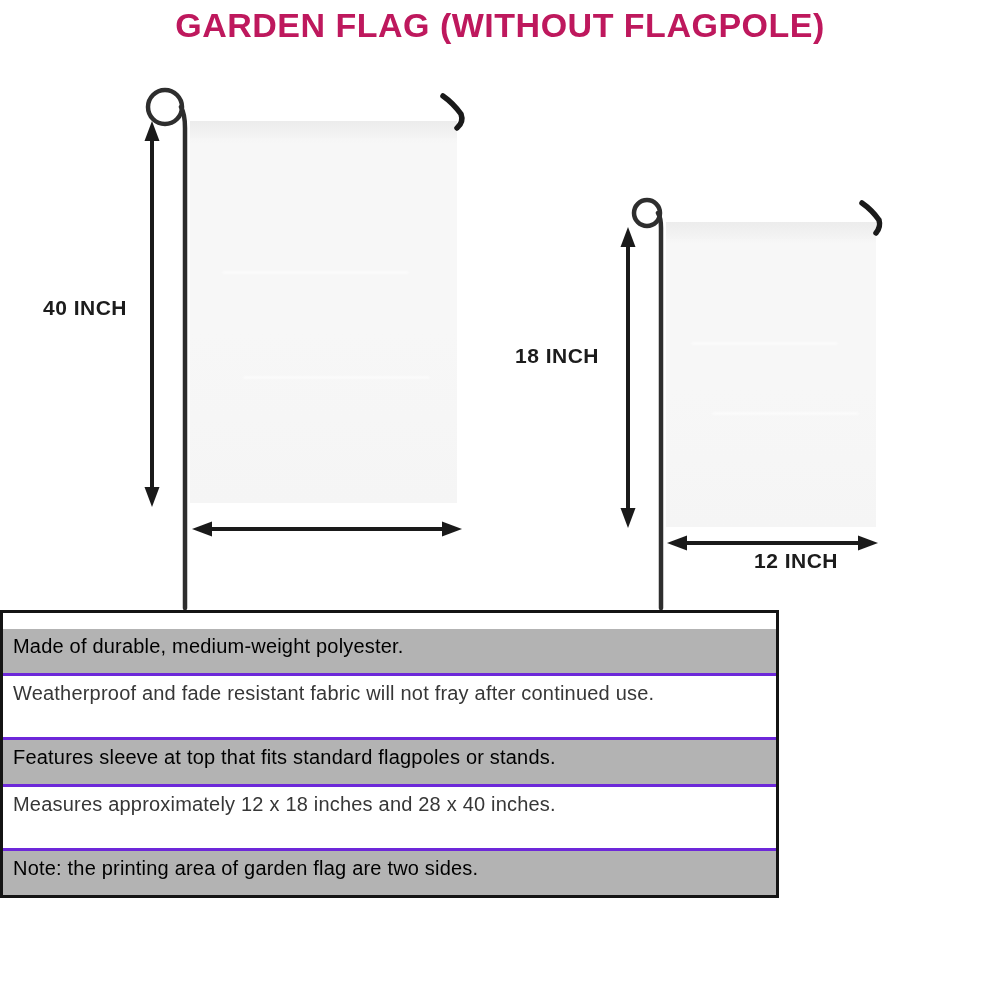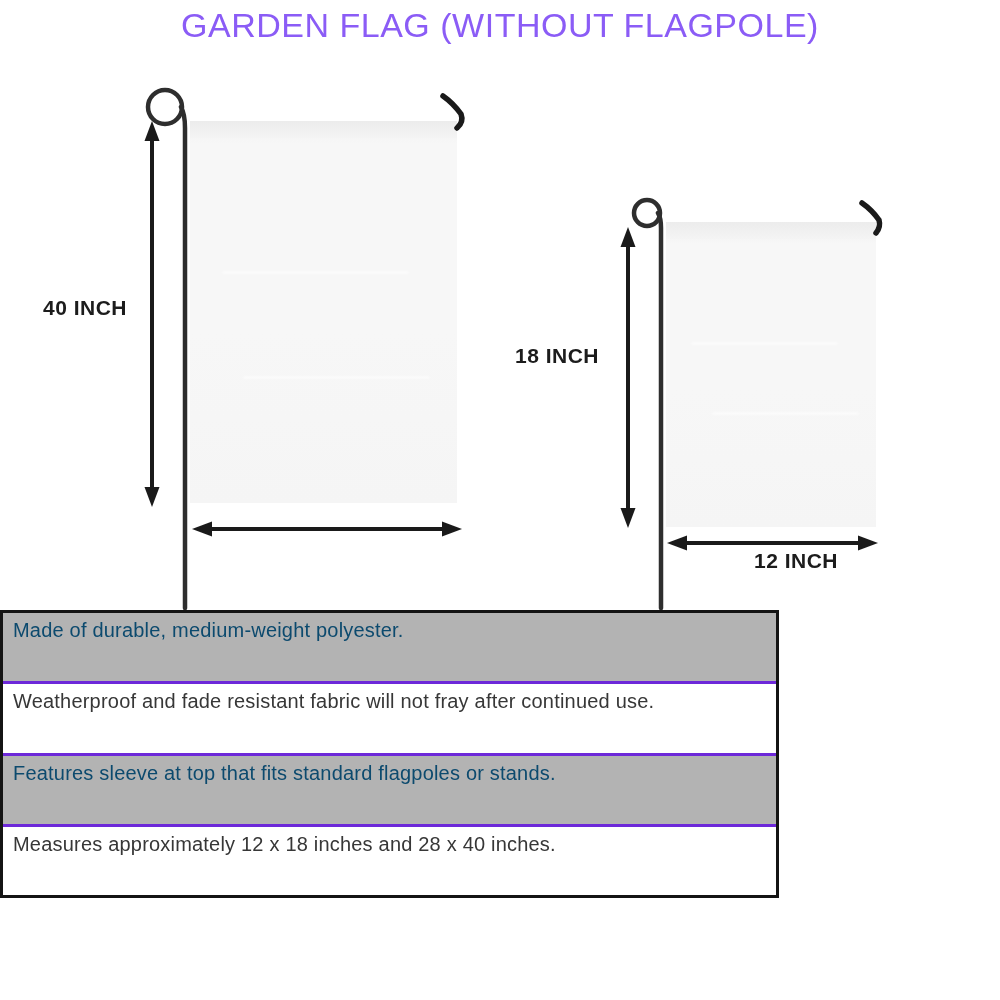--- a/index.html
+++ b/index.html
@@ -3,21 +3,21 @@
 <meta charset="utf-8">
 <style>
   html,body{margin:0;padding:0;background:#ffffff;}
   .stage{
     position:relative;width:1000px;height:1000px;background:#ffffff;overflow:hidden;
     font-family:"Liberation Sans", sans-serif;
   }
   
   .title{
     position:absolute;top:6px;left:0;width:1000px;text-align:center;
-    font-weight:normal;color:#8b5cf6;line-height:38px;letter-spacing:0.5px;
+    font-weight:bold;color:#be185d;line-height:38px;letter-spacing:0.5px;
   }
   .title .l1{font-size:34px;}
   .title .l2{font-size:34px;}
   
   .flag{
     position:absolute;
     background:linear-gradient(180deg,#efefef 0px,#f7f7f7 22px,#f7f7f7 55%,#f5f5f5 100%);
   }
   .flag .sleeve{
     position:absolute;left:0;top:0;width:100%;height:17px;
@@ -43,21 +43,21 @@
   .specs{
     position:absolute;left:0px;top:610px;width:779px;height:288px;
     border:3px solid #141414;box-sizing:border-box;
     display:flex;flex-direction:column;background:#ffffff;
   }
   .spec-row{
     flex:1 1 0;box-sizing:border-box;padding:6px 12px 0 10px;
     font-size:20px;letter-spacing:0.2px;color:#373737;background:#ffffff;
   }
   .spec-row + .spec-row{border-top:3px solid #6d28d9;}
-  .spec-row.shaded{background:#b3b3b3;color:#0c4a6e;}
+  .spec-row.shaded{background:#b3b3b3;color:#000000;margin-top:16px;}
 </style>
 </head>
 <body>
 
 <div class="stage">
 
   <div class="title">
     <div class="l1">GARDEN FLAG (WITHOUT FLAGPOLE)</div>
   </div>
 
@@ -114,15 +114,16 @@
 
   <div class="dim dim-40">40 INCH</div>
   <div class="dim dim-18">18 INCH</div>
   <div class="dim dim-12">12 INCH</div>
 
   <div class="specs">
     <div class="spec-row shaded">Made of durable, medium-weight polyester.</div>
     <div class="spec-row">Weatherproof and fade resistant fabric will not fray after continued use.</div>
     <div class="spec-row shaded">Features sleeve at top that fits standard flagpoles or stands.</div>
     <div class="spec-row">Measures approximately 12 x 18 inches and 28 x 40 inches.</div>
+    <div class="spec-row shaded">Note: the printing area of garden flag are two sides.</div>
   </div>
 
 </div>
 
 </body></html>

